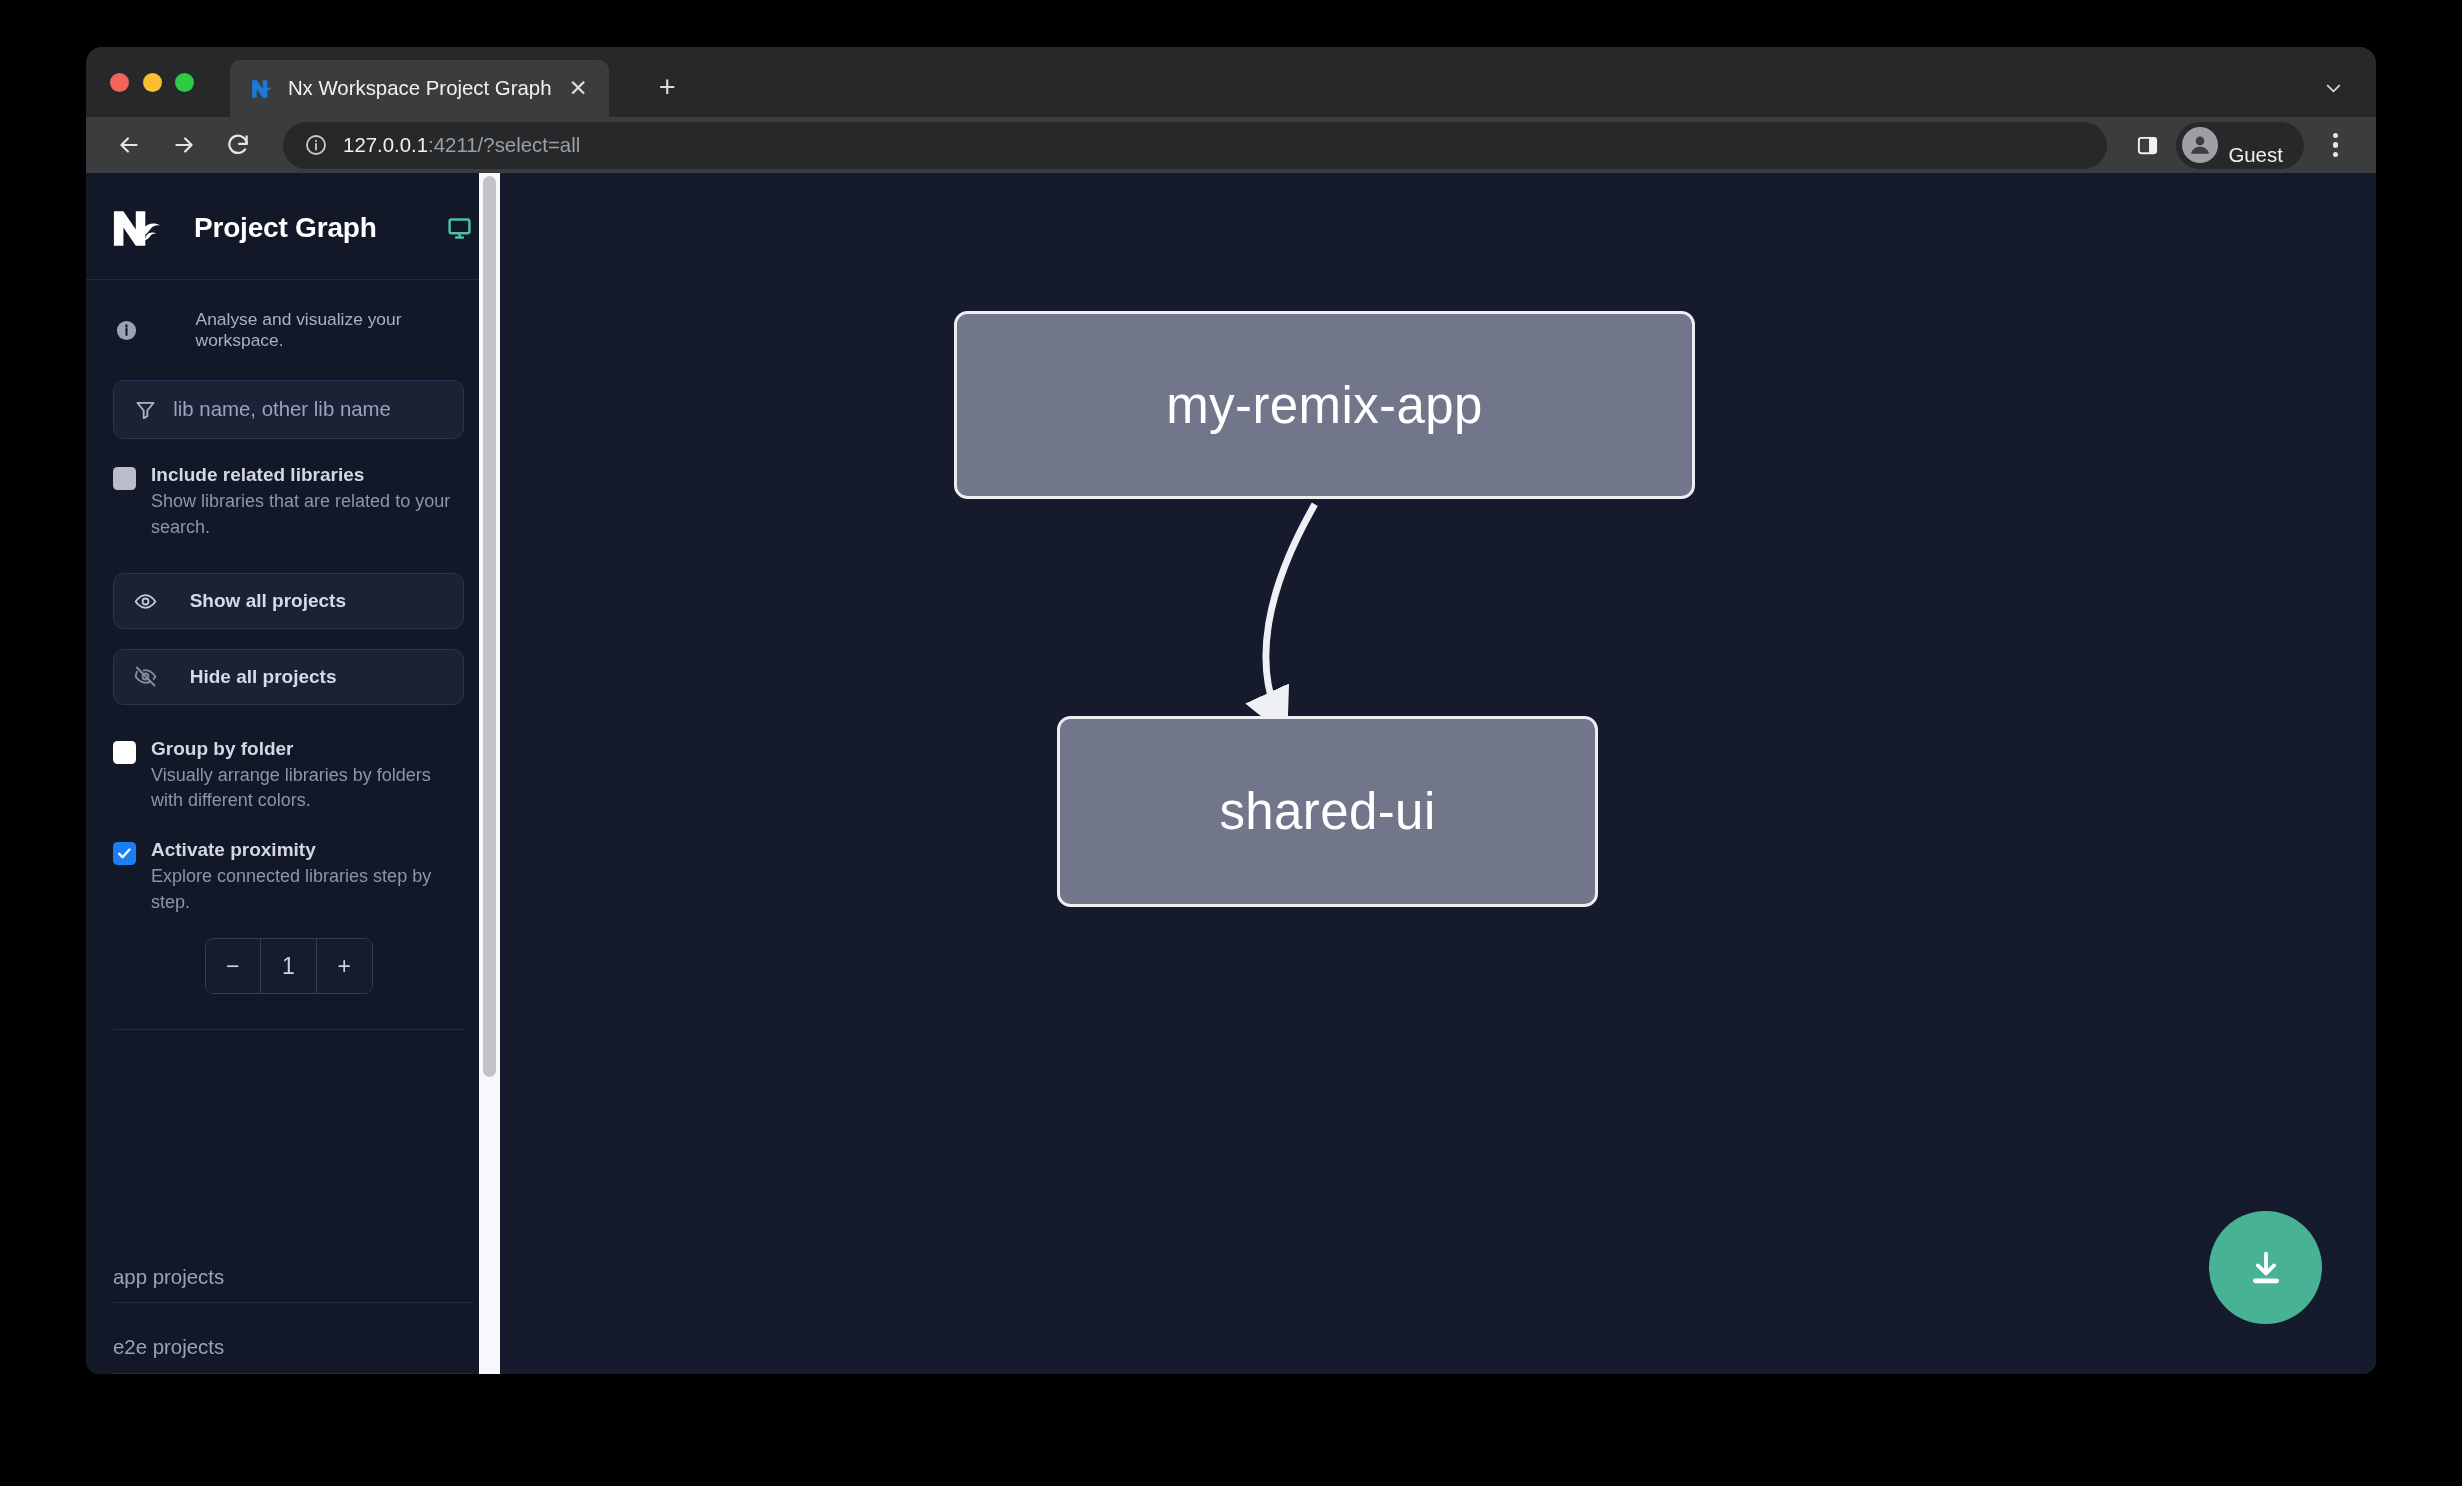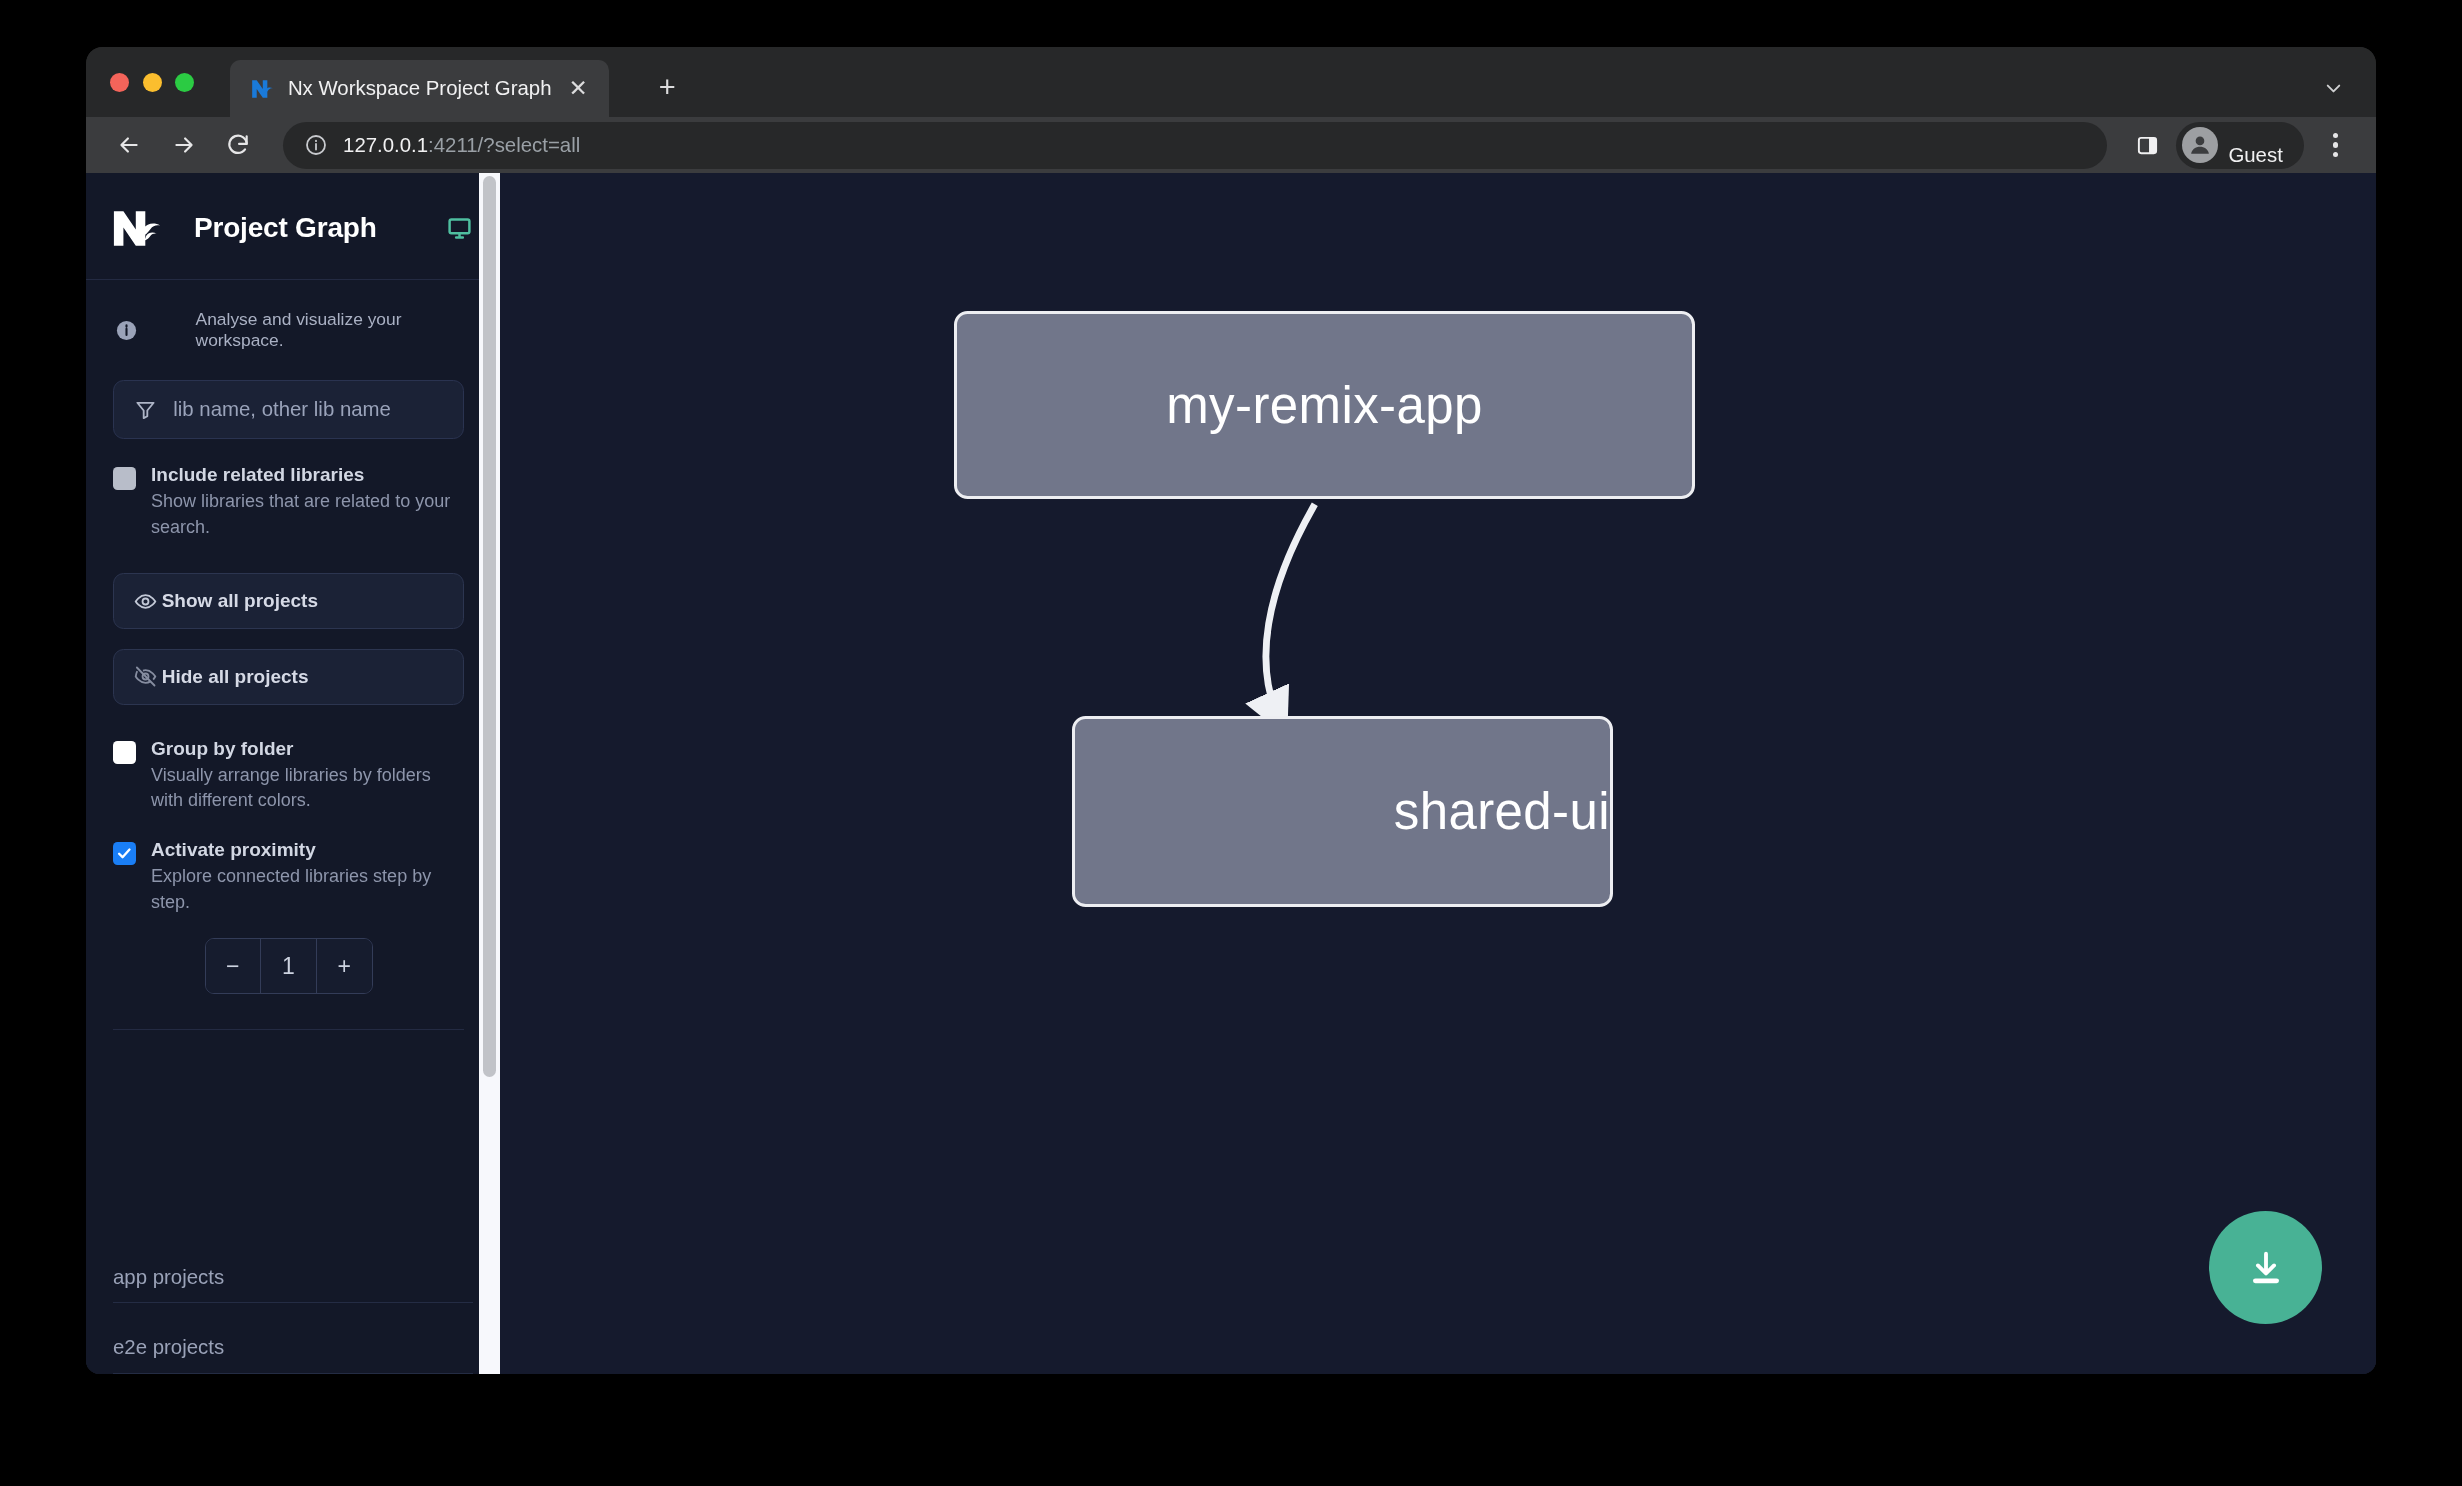--- a/index.html
+++ b/index.html
@@ -270,21 +270,21 @@
   }
 
   .action-btn {
     height: 56px;
     width: 100%;
     background: #1b2236;
     border: 0.8px solid #2c3550;
     border-radius: 10.6px;
     display: flex;
     align-items: center;
-    gap: 5px;
+    gap: 33px;
     padding: 0 19.7px;
     margin-top: 19.7px;
     color: #d6dae6;
     font-size: 19px;
     font-weight: bold;
     font-family: "Liberation Sans", sans-serif;
   }
   .action-btn.first { margin-top: 33px; }
   .btn-icon { flex-shrink: 0; display: flex; }
 
@@ -365,25 +365,24 @@
     font-size: 51px;
     letter-spacing: 0.4px;
   }
   #node-my-remix-app {
     left: 454px;
     top: 138px;
     width: 741px;
     height: 188px;
   }
   #node-shared-ui {
-    left: 572px;
+    left: 557px;
     top: 543px;
     width: 541px;
     height: 191px;
-    justify-content: flex-end;
   }
 
   .fab {
     position: absolute;
     right: 54px;
     bottom: 50px;
     width: 113px;
     height: 113px;
     border-radius: 50%;
     background: #48b295;

